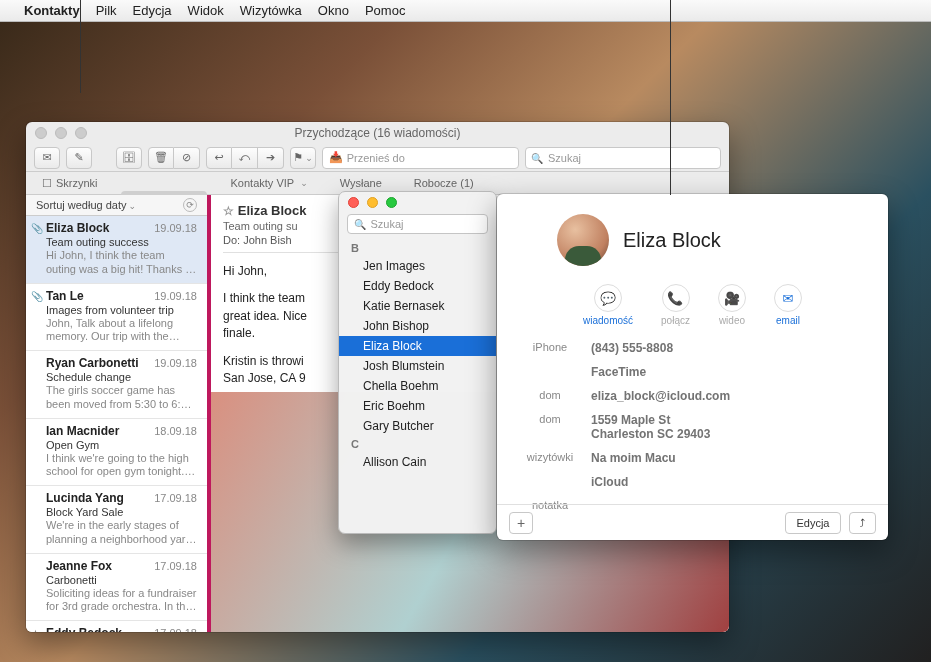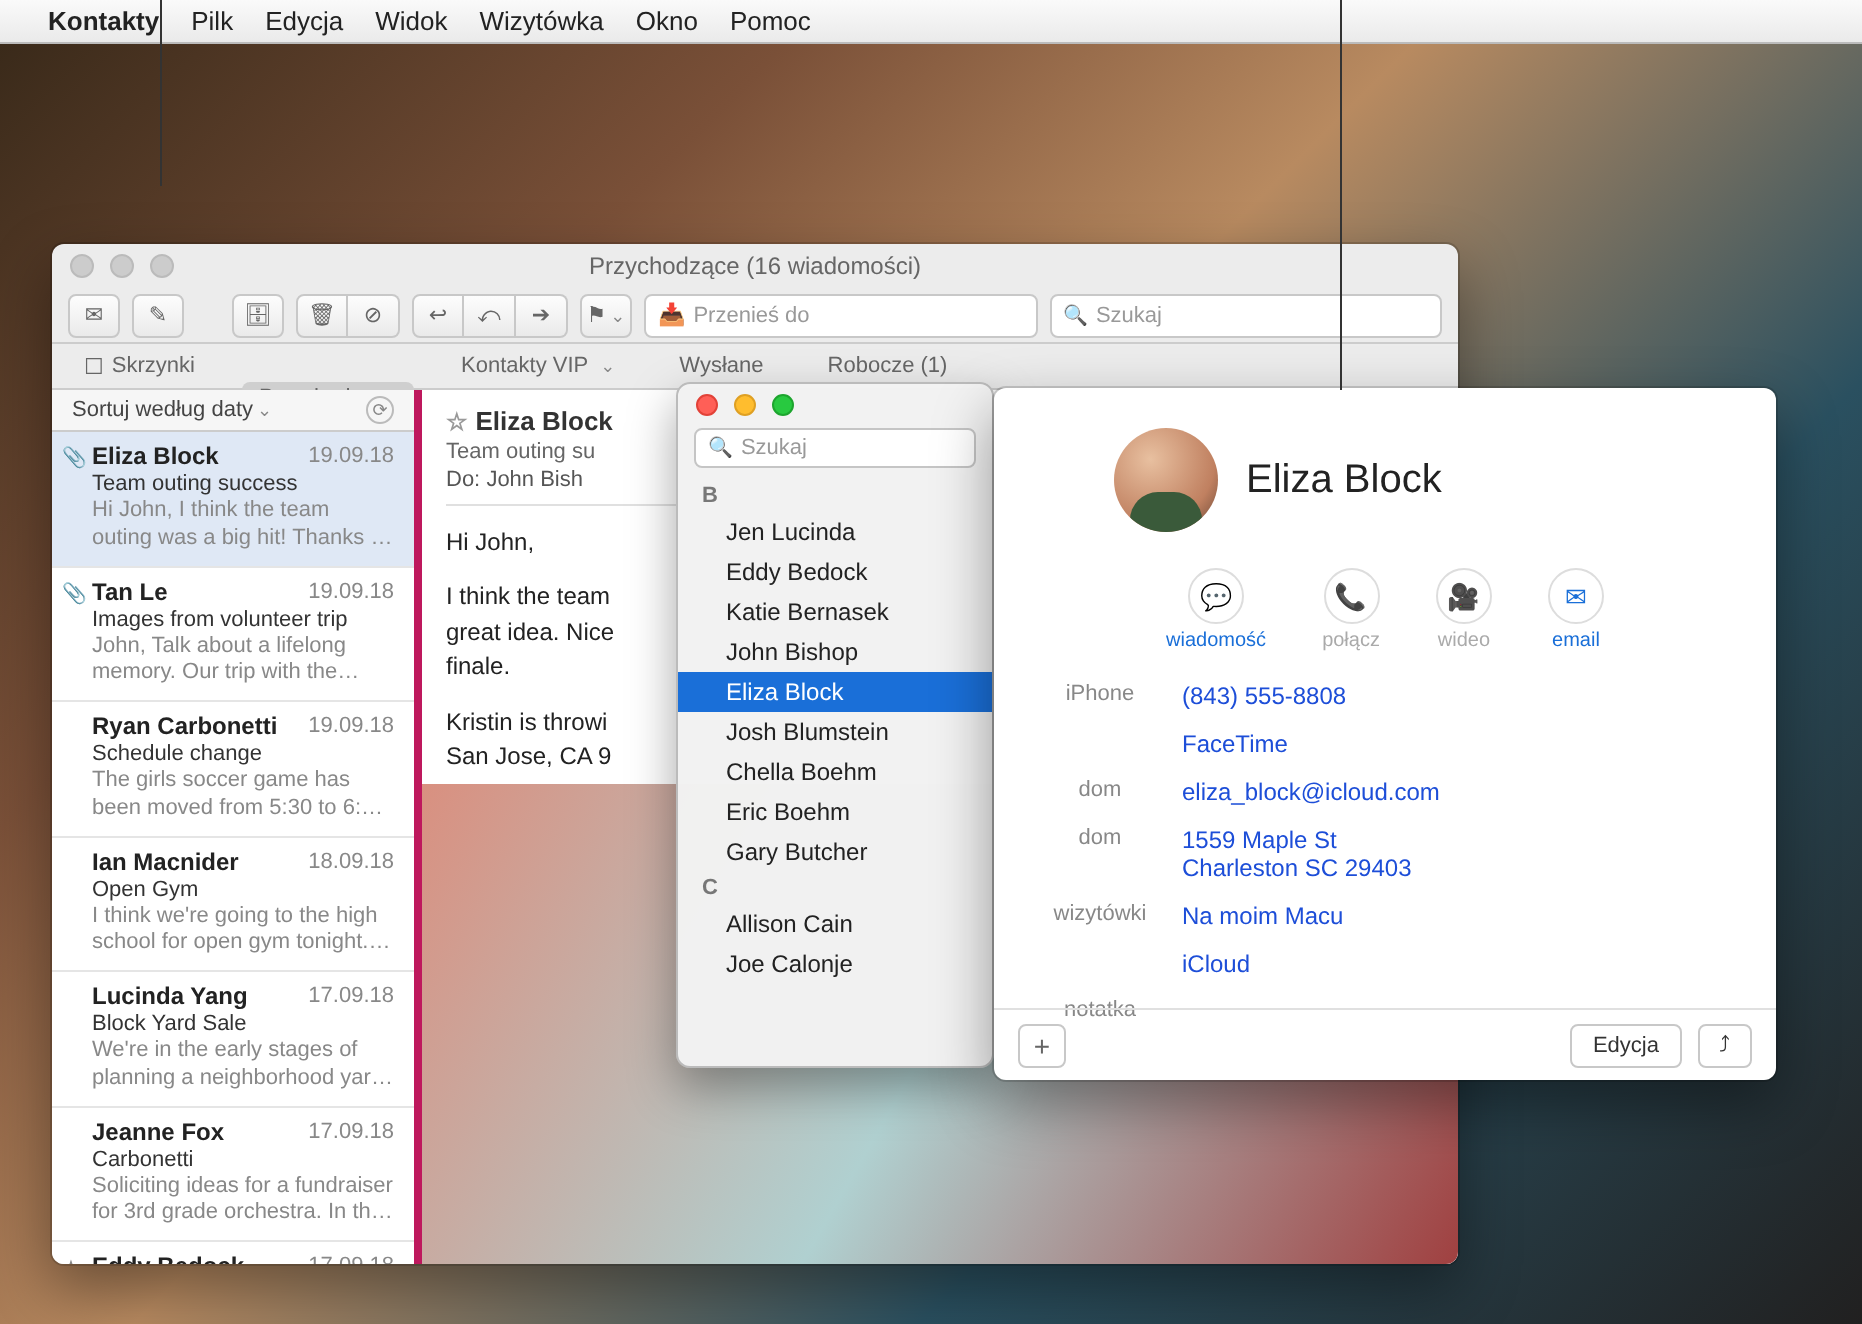--- a/index.html
+++ b/index.html
@@ -80,21 +80,21 @@
     .avatar::after { content:""; position:absolute; bottom:-6px; left:8px; right:8px; height:26px; background: #3a5a3a; border-radius: 14px 14px 0 0;}
     .card-name { font-size: 20px; color: #222; }
     .actions { display: flex; gap: 28px; justify-content: center; padding: 18px 0 10px; }
     .action { display: flex; flex-direction: column; align-items: center; gap: 3px; font-size: 10px; color: #1a6fd8; }
     .action.dim { color: #aaa; }
     .action .aicon { width: 28px; height: 28px; border-radius: 50%; border: 1px solid #ddd; display: flex; align-items: center; justify-content: center; background: #fff; font-size: 13px;}
     .action.dim .aicon { color: #ccc; }
     .fields { padding: 0 24px; font-size: 12px; color: #222; }
     .frow { display: flex; padding: 5px 0; }
     .flabel { width: 70px; text-align: center; padding-right: 12px; color: #888; font-size: 11px;}
-    .fval { flex: 1; color: #1d4ed8;}
+    .fval { flex: 1; color: #737373; font-weight: bold;}
     .card-bottom { position: absolute; bottom: 0; left: 0; right: 0; height: 36px; border-top: 1px solid #e0e0e0; display: flex; align-items: center; justify-content: space-between; padding: 0 12px;}
     .plus-btn { width: 24px; height: 22px; border: 1px solid #c8c8c8; border-radius: 4px; display: flex; align-items: center; justify-content: center; font-size: 14px; color: #666; background: #fff;}
     .right-btns { display: flex; gap: 8px; }
     .rbtn { height: 22px; padding: 0 10px; border: 1px solid #c8c8c8; border-radius: 4px; display: flex; align-items: center; font-size: 11px; color: #333; background: #fff;}
 
     .icon-search::before { content: "🔍"; font-size: 10px;}
     .chev::after { content: "⌄"; font-size: 9px; margin-left: 2px; color: #888;}
   </style>
 </head>
 <body>
@@ -259,32 +259,31 @@
     <div class="ptl red"></div>
     <div class="ptl yellow"></div>
     <div class="ptl green"></div>
   </div>
   <div class="pop-search">
     <span class="icon-search"></span>
     <span>Szukaj</span>
   </div>
   <div class="contacts-list" id="contacts-list">
       <div class="section-letter">B</div>
-      <div class="contact-row">Jen Lucinda</div>
+      <div class="contact-row">Jen Images</div>
       <div class="contact-row">Eddy Bedock</div>
       <div class="contact-row">Katie Bernasek</div>
       <div class="contact-row">John Bishop</div>
       <div class="contact-row sel">Eliza Block</div>
       <div class="contact-row">Josh Blumstein</div>
       <div class="contact-row">Chella Boehm</div>
       <div class="contact-row">Eric Boehm</div>
       <div class="contact-row">Gary Butcher</div>
       <div class="section-letter">C</div>
       <div class="contact-row">Allison Cain</div>
-      <div class="contact-row">Joe Calonje</div>
     </div>
 </div>
 
 <div class="contact-card">
   <div class="card-top">
     <div class="avatar"></div>
     <div class="card-name">Eliza Block</div>
   </div>
   <div class="actions">
     <div class="action">

